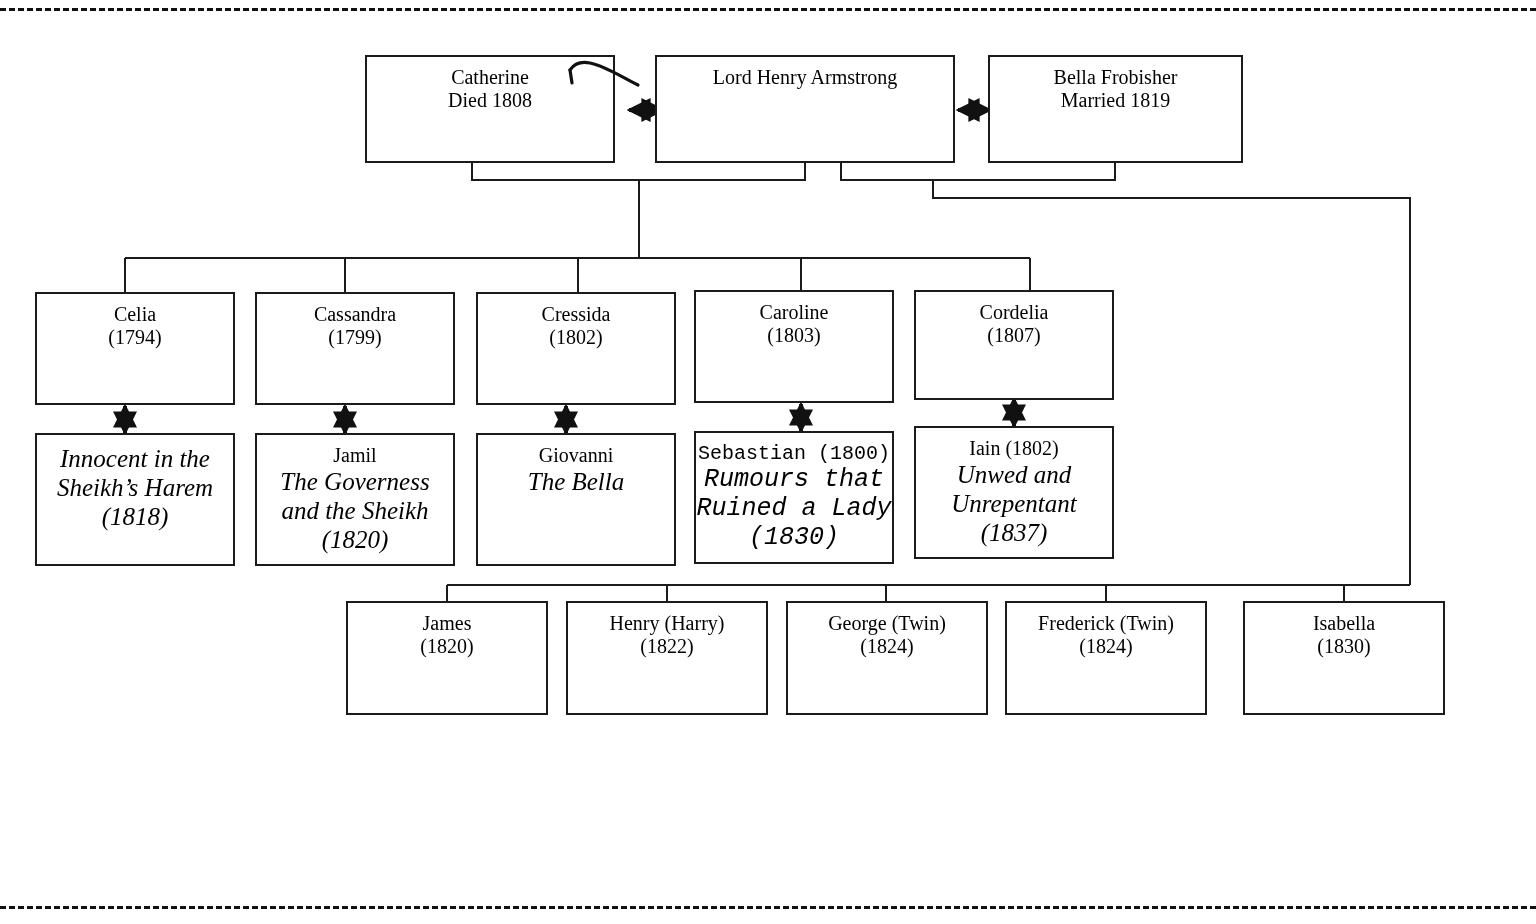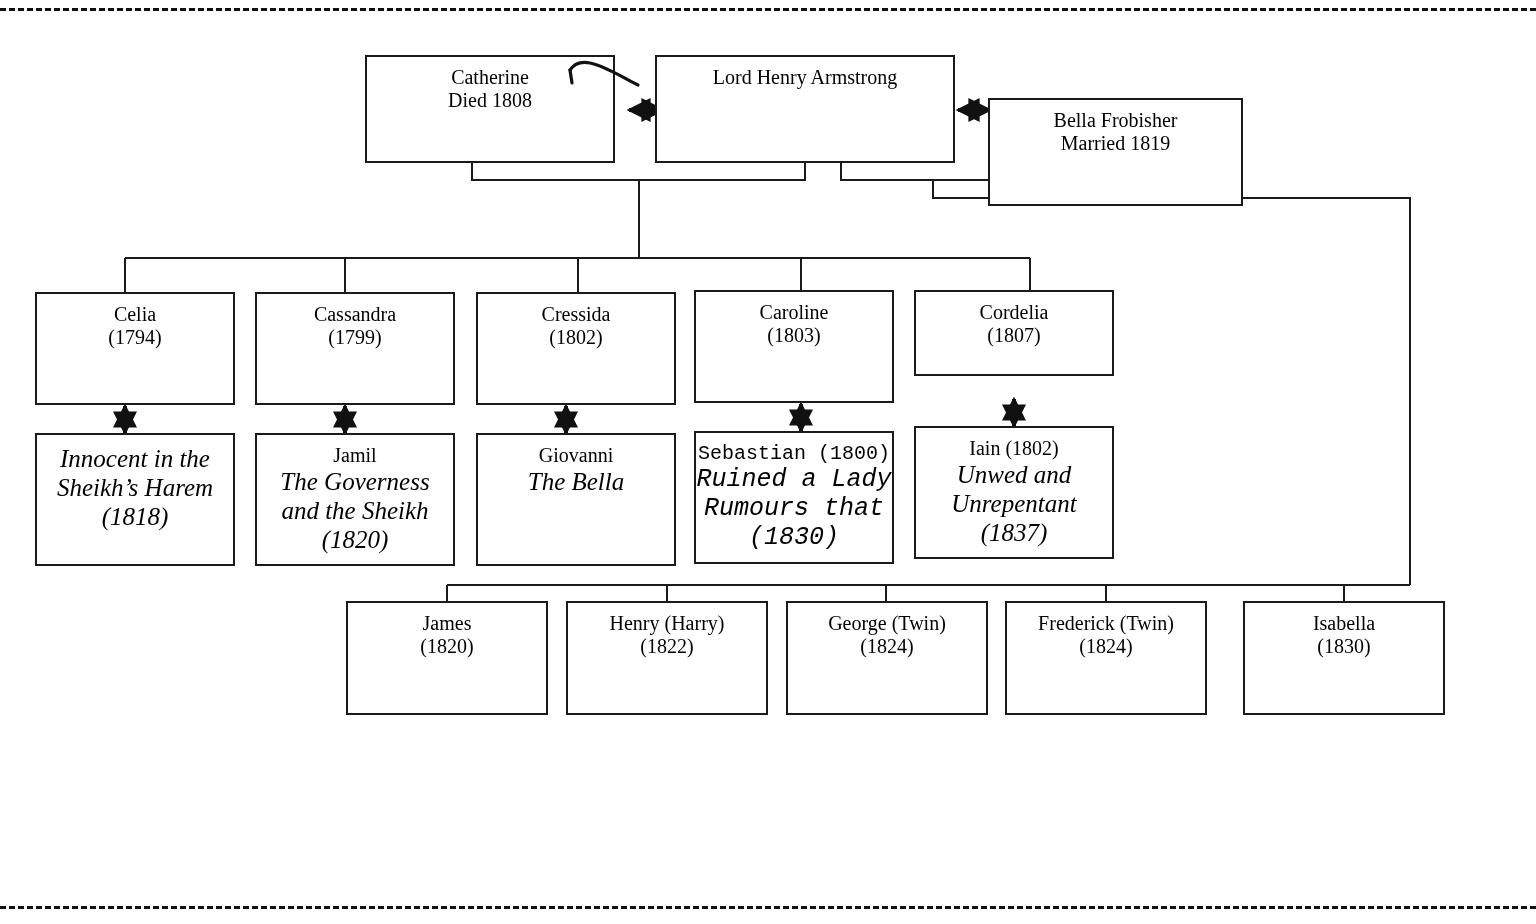--- a/index.html
+++ b/index.html
@@ -129,21 +129,21 @@
 
   <div class="node" style="left:365px; top:55px; width:250px; height:108px;">
     <span class="nm">Catherine</span>
     <span class="nm">Died 1808</span>
   </div>
 
   <div class="node" style="left:655px; top:55px; width:300px; height:108px;">
     <span class="nm">Lord Henry Armstrong</span>
   </div>
 
-  <div class="node" style="left:988px; top:55px; width:255px; height:108px;margin-top:43px;">
+  <div class="node" style="left:988px; top:55px; width:255px; height:108px;">
     <span class="nm">Bella Frobisher</span>
     <span class="nm">Married 1819</span>
   </div>
 
   <div class="node" style="left:35px; top:292px; width:200px; height:113px;">
     <span class="nm">Celia</span>
     <span class="nm">(1794)</span>
   </div>
 
   <div class="node" style="left:255px; top:292px; width:200px; height:113px;">
@@ -154,21 +154,21 @@
   <div class="node" style="left:476px; top:292px; width:200px; height:113px;">
     <span class="nm">Cressida</span>
     <span class="nm">(1802)</span>
   </div>
 
   <div class="node" style="left:694px; top:290px; width:200px; height:113px;">
     <span class="nm">Caroline</span>
     <span class="nm">(1803)</span>
   </div>
 
-  <div class="node" style="left:914px; top:290px; width:200px; height:86px;">
+  <div class="node" style="left:914px; top:290px; width:200px; height:110px;">
     <span class="nm">Cordelia</span>
     <span class="nm">(1807)</span>
   </div>
 
   <div class="node" style="left:35px; top:433px; width:200px; height:133px;">
     <span class="bk">Innocent in the</span>
     <span class="bk">Sheikh’s Harem</span>
     <span class="bk">(1818)</span>
   </div>
 
@@ -179,22 +179,22 @@
     <span class="bk">(1820)</span>
   </div>
 
   <div class="node" style="left:476px; top:433px; width:200px; height:133px;">
     <span class="nm">Giovanni</span>
     <span class="bk">The Bella</span>
   </div>
 
   <div class="node" style="left:694px; top:431px; width:200px; height:133px;font-family:Liberation Mono, monospace;">
     <span class="nm">Sebastian (1800)</span>
+    <span class="bk">Rumours that</span>
     <span class="bk">Ruined a Lady</span>
-    <span class="bk">Rumours that</span>
     <span class="bk">(1830)</span>
   </div>
 
   <div class="node" style="left:914px; top:426px; width:200px; height:133px;">
     <span class="nm">Iain (1802)</span>
     <span class="bk">Unwed and</span>
     <span class="bk">Unrepentant</span>
     <span class="bk">(1837)</span>
   </div>
 

